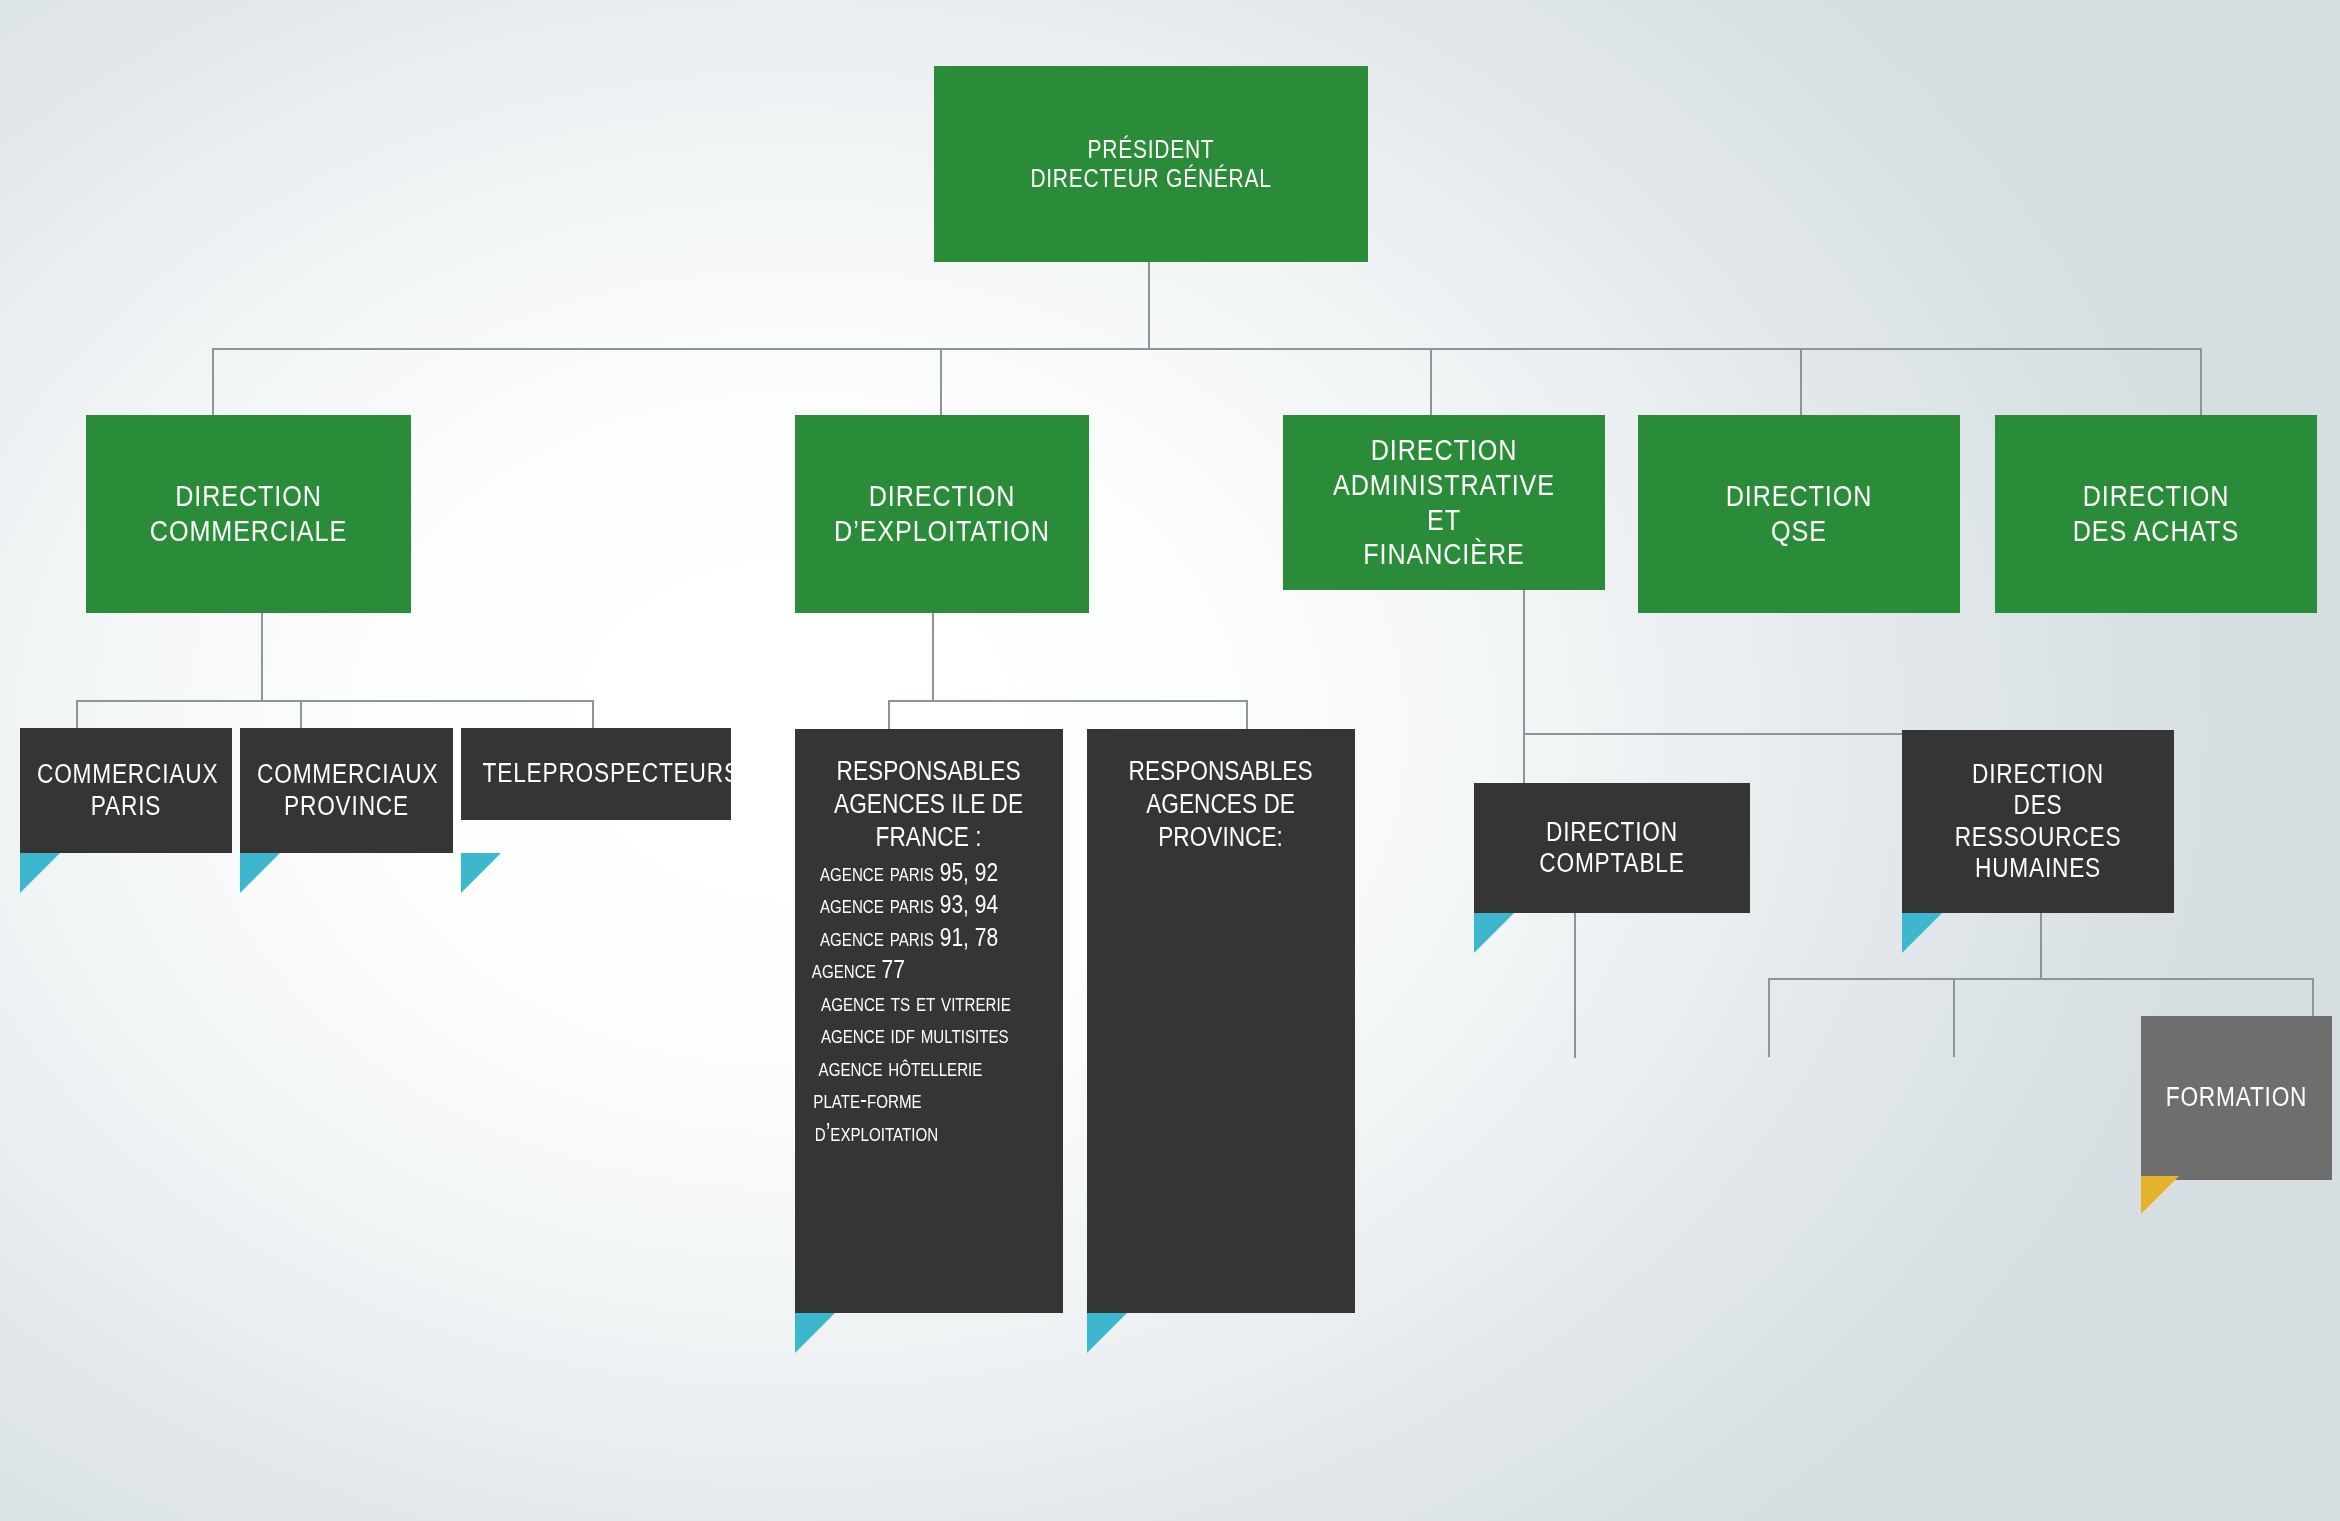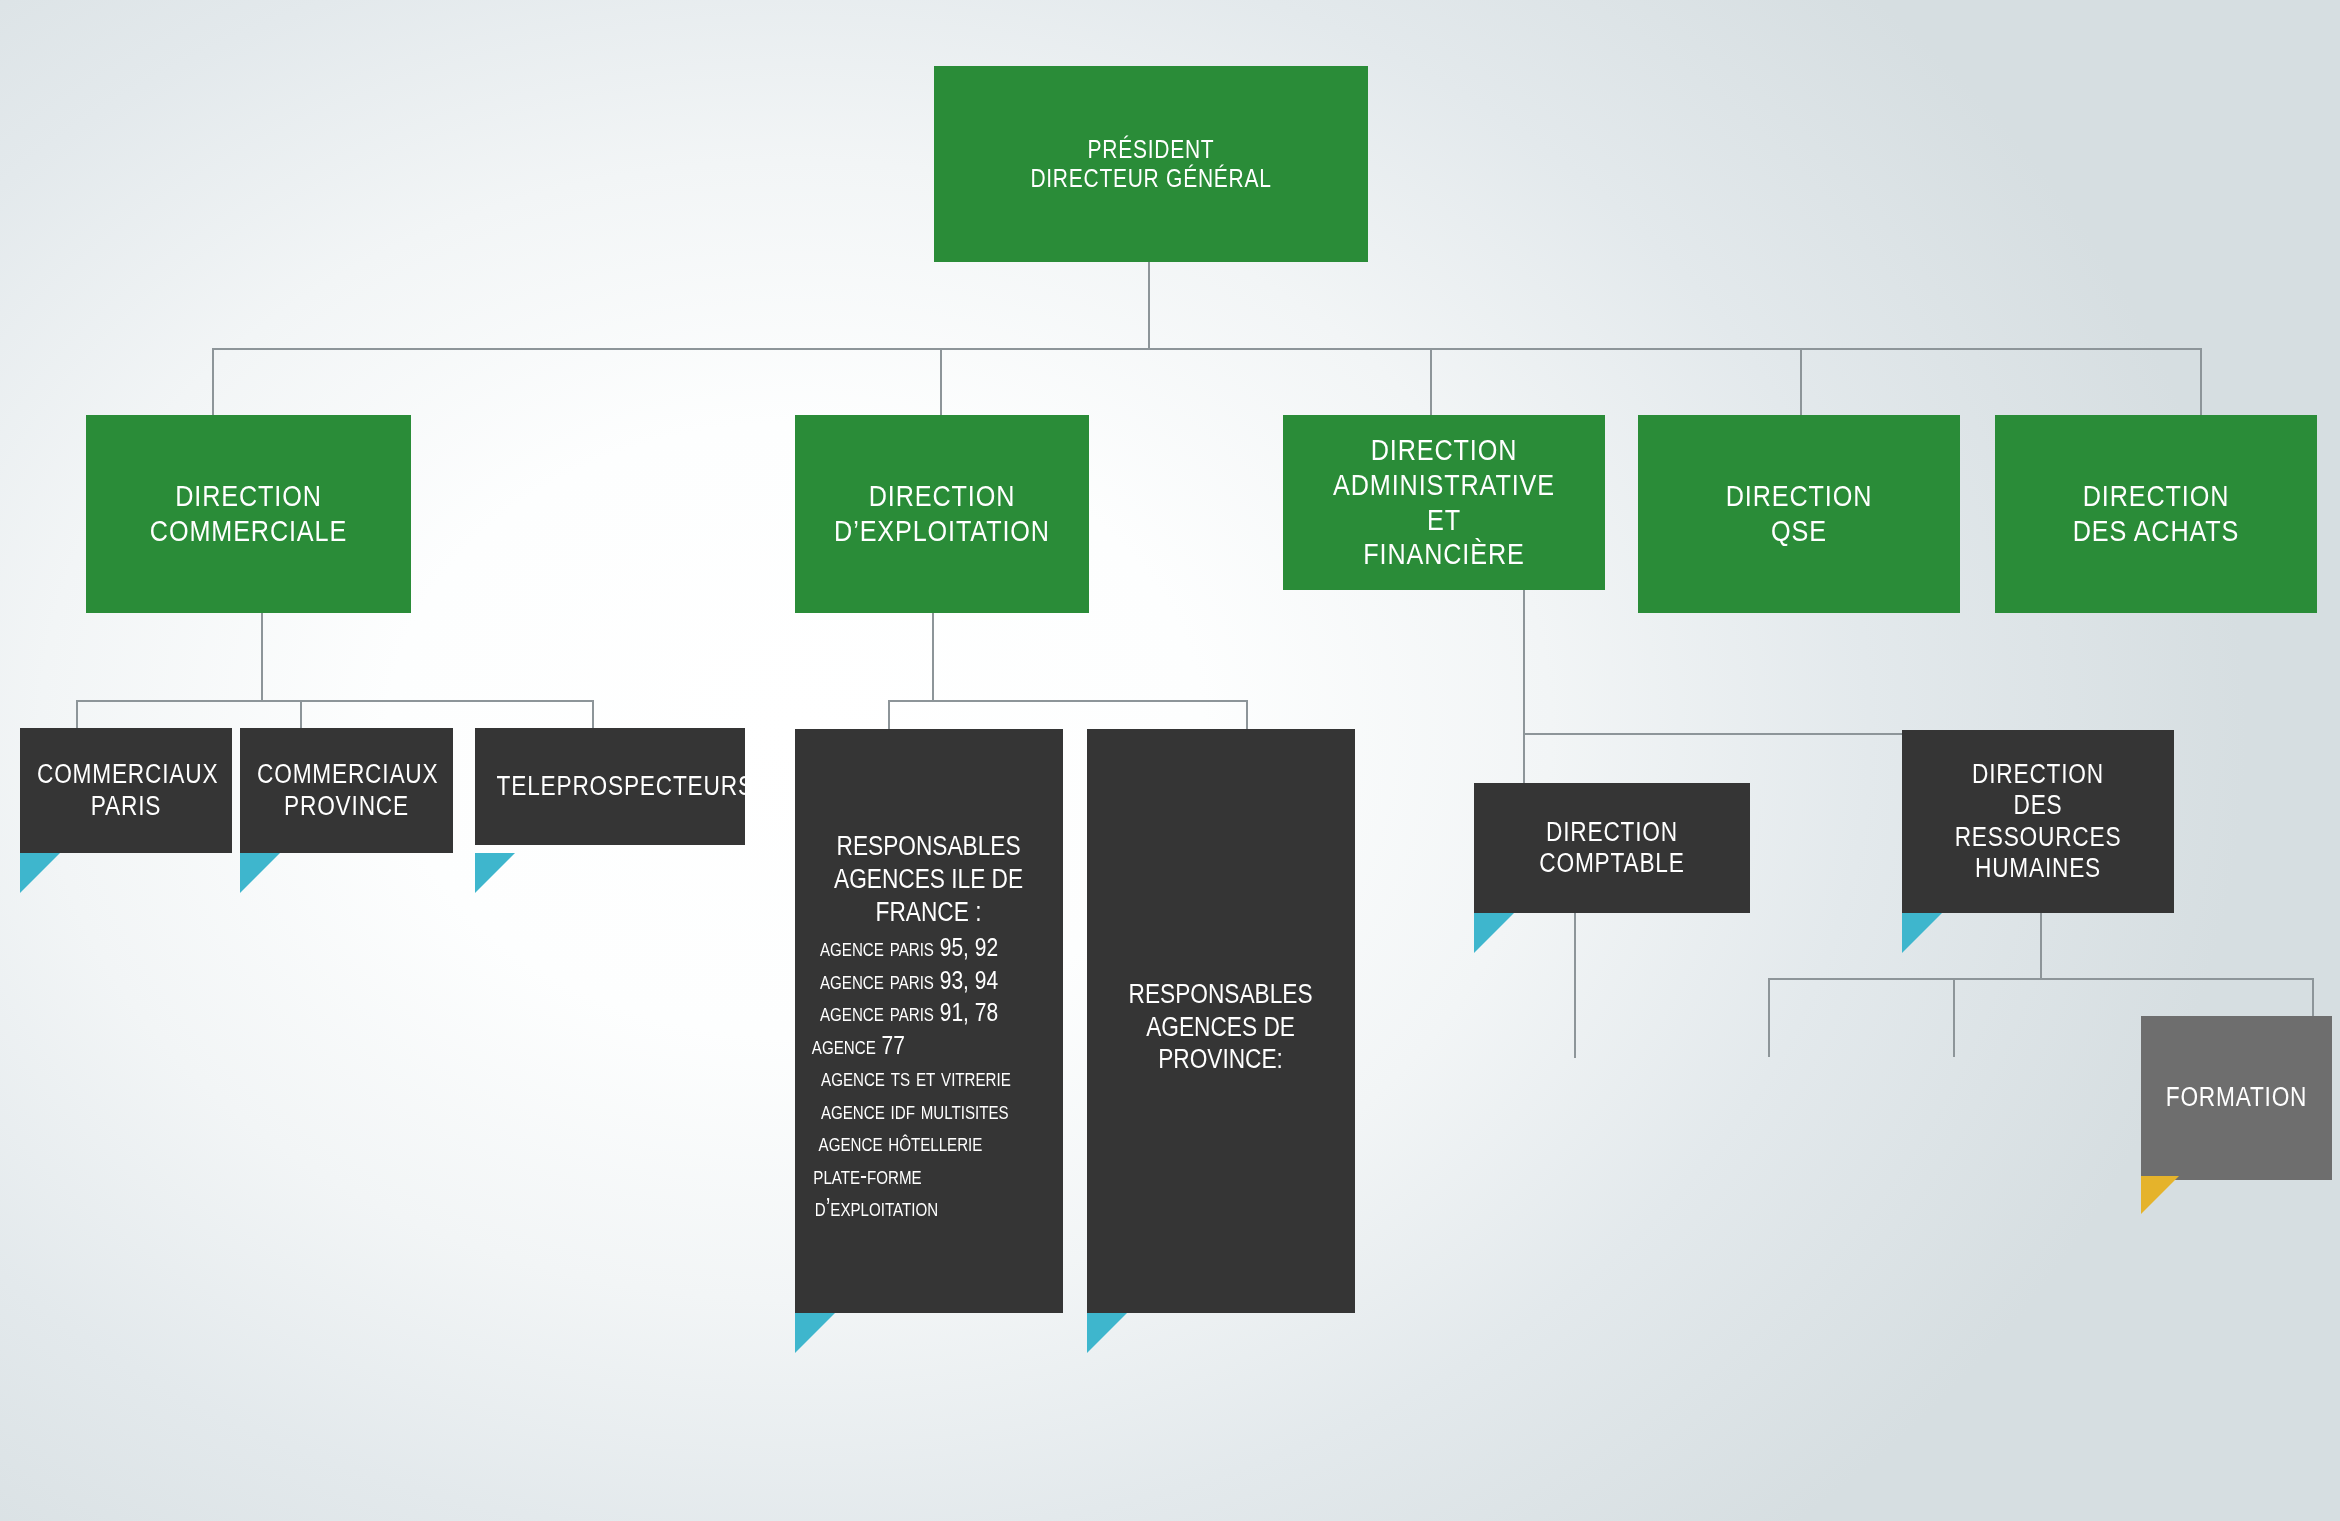--- a/index.html
+++ b/index.html
@@ -39,21 +39,21 @@
   
   .t-root{font-size:25px;font-weight:400;font-stretch:condensed;}
   .t-l2{font-size:30px;font-weight:400;}
   .t-l3{font-size:27px;font-weight:400;}
   .t-l4{font-size:27px;font-weight:400;}
 
   .cond{transform:scaleX(.84);transform-origin:center center;display:inline-block;white-space:pre-line;}
 
   
   .listbox{position:absolute;box-sizing:border-box;background:#353535;color:#fff;
-           display:flex;flex-direction:column;align-items:center;justify-content:center;
+           display:flex;flex-direction:column;align-items:center;justify-content:flex-start;
            padding:26px 8px 14px 8px;}
   .listbox .head{font-size:27px;line-height:1.22;text-align:center;white-space:pre-line;}
   .listbox .items{margin-top:2px;width:100%;}
   .listbox .it{font-size:25px;line-height:1.30;text-align:center;font-variant:small-caps;
                text-transform:lowercase;white-space:nowrap;}
   .listbox .it::first-letter{font-size:1em;}
 </style>
 </head>
 <body>
 
@@ -135,21 +135,21 @@
 PARIS</span>
     <span class="tail tail-dark" style="top:125px;"></span>
   </div>
 
   <div class="node dark t-l3" style="left:240px;top:728px;width:213px;height:125px;">
     <span class="lbl cond">COMMERCIAUX
 PROVINCE</span>
     <span class="tail tail-dark" style="top:125px;"></span>
   </div>
 
-  <div class="node dark t-l3" style="left:475px;top:728px;width:270px;height:117px;">
+  <div class="node dark t-l3" style="left:461px;top:728px;width:270px;height:92px;">
     <span class="lbl cond">TELEPROSPECTEURS</span>
     <span class="tail tail-dark" style="top:125px;"></span>
   </div>
 
   <div class="listbox" style="left:795px;top:729px;width:268px;height:584px;">
     <div class="head cond">RESPONSABLES
 AGENCES ILE DE
 FRANCE :</div>
     <div class="items">
       <div class="it cond">Agence Paris 95, 92</div>

